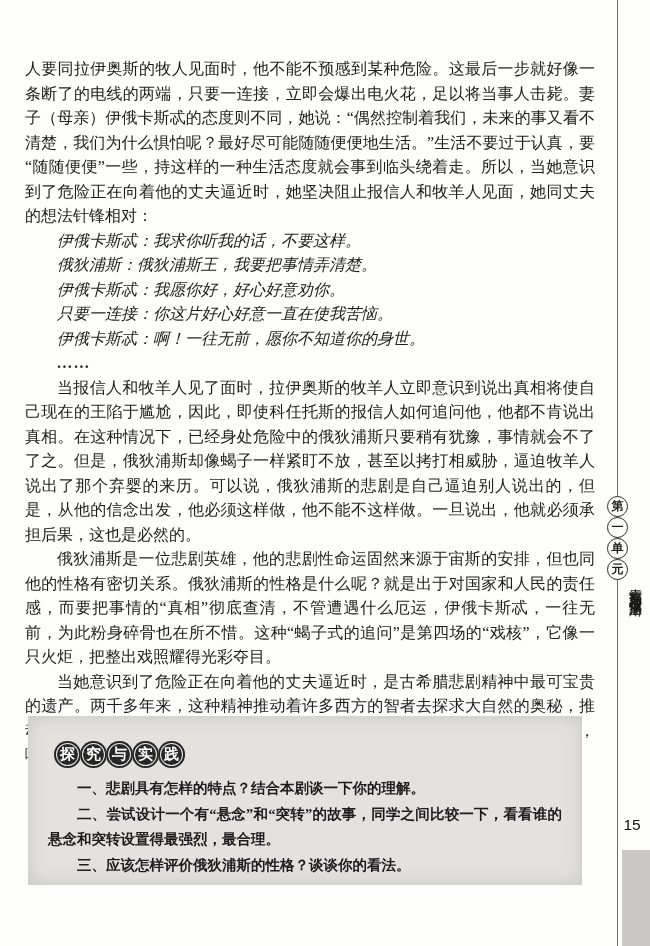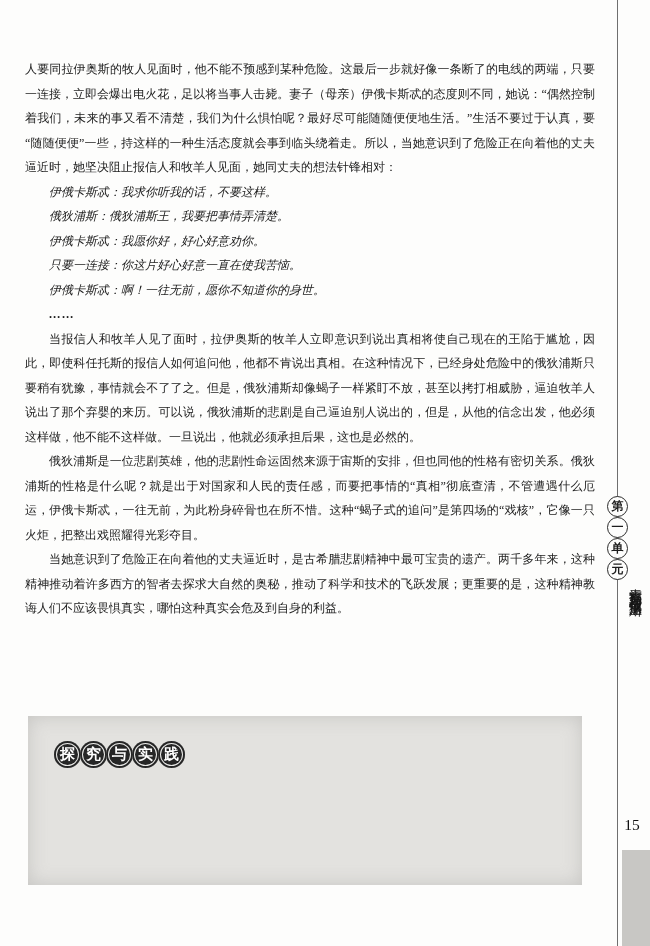--- a/index.html
+++ b/index.html
@@ -10,21 +10,21 @@
     overflow: hidden;
     font-family: "Liberation Serif", "DejaVu Serif", serif;
     color: #1c1c1c;
   }
   .page { position: absolute; inset: 0; }
 
   
   .content {
     position: absolute;
     left: 25px; top: 57px; width: 570px;
-    font-size: 12px;
+    font-size: 16px;
     line-height: 24.5px;
     text-align: justify;
     text-justify: inter-character;
   }
   .content p { margin: 0; }
   .body-para { text-indent: 2em; }
   .body-para.no-indent { text-indent: 0; }
   .dialogue p { padding-left: 2em; text-align: left; font-style: italic; }
   .dialogue .ellipsis-line { font-weight: bold; letter-spacing: 1px; }
 
@@ -88,21 +88,21 @@
     height: 200px; width: 24px;
     writing-mode: vertical-rl;
     font-size: 13px;
     letter-spacing: 1.5px;
     color: #161616;
     text-align: left;
   }
   .page-number {
     position: absolute;
     left: 619px; top: 816px; width: 26px;
-    font-family: Liberation Serif, serif;
+    font-family: Liberation Sans, sans-serif;
     font-size: 15.5px;
     text-align: center;
     color: #111;
   }
   .corner-tab {
     position: absolute;
     left: 622px; top: 850px; width: 28px; height: 96px;
     background: #c8c7c4;
   }
 </style>
@@ -129,20 +129,25 @@
   </main>
 
   <section class="activity-box">
     <div class="activity-heading">
       <span class="coin">探</span>
       <span class="coin">究</span>
       <span class="coin">与</span>
       <span class="coin">实</span>
       <span class="coin">践</span>
     </div>
+    <div class="questions">
+      <p>一、悲剧具有怎样的特点？结合本剧谈一下你的理解。</p>
+      <p>二、尝试设计一个有“悬念”和“突转”的故事，同学之间比较一下，看看谁的悬念和突转设置得最强烈，最合理。</p>
+      <p>三、应该怎样评价俄狄浦斯的性格？谈谈你的看法。</p>
+    </div>
   </section>
 
   <div class="page-rule"></div>
 
   <div class="unit-badge">
     <span class="unit-circle">第</span>
     <span class="unit-circle">一</span>
     <span class="unit-circle">单</span>
     <span class="unit-circle">元</span>
   </div>

